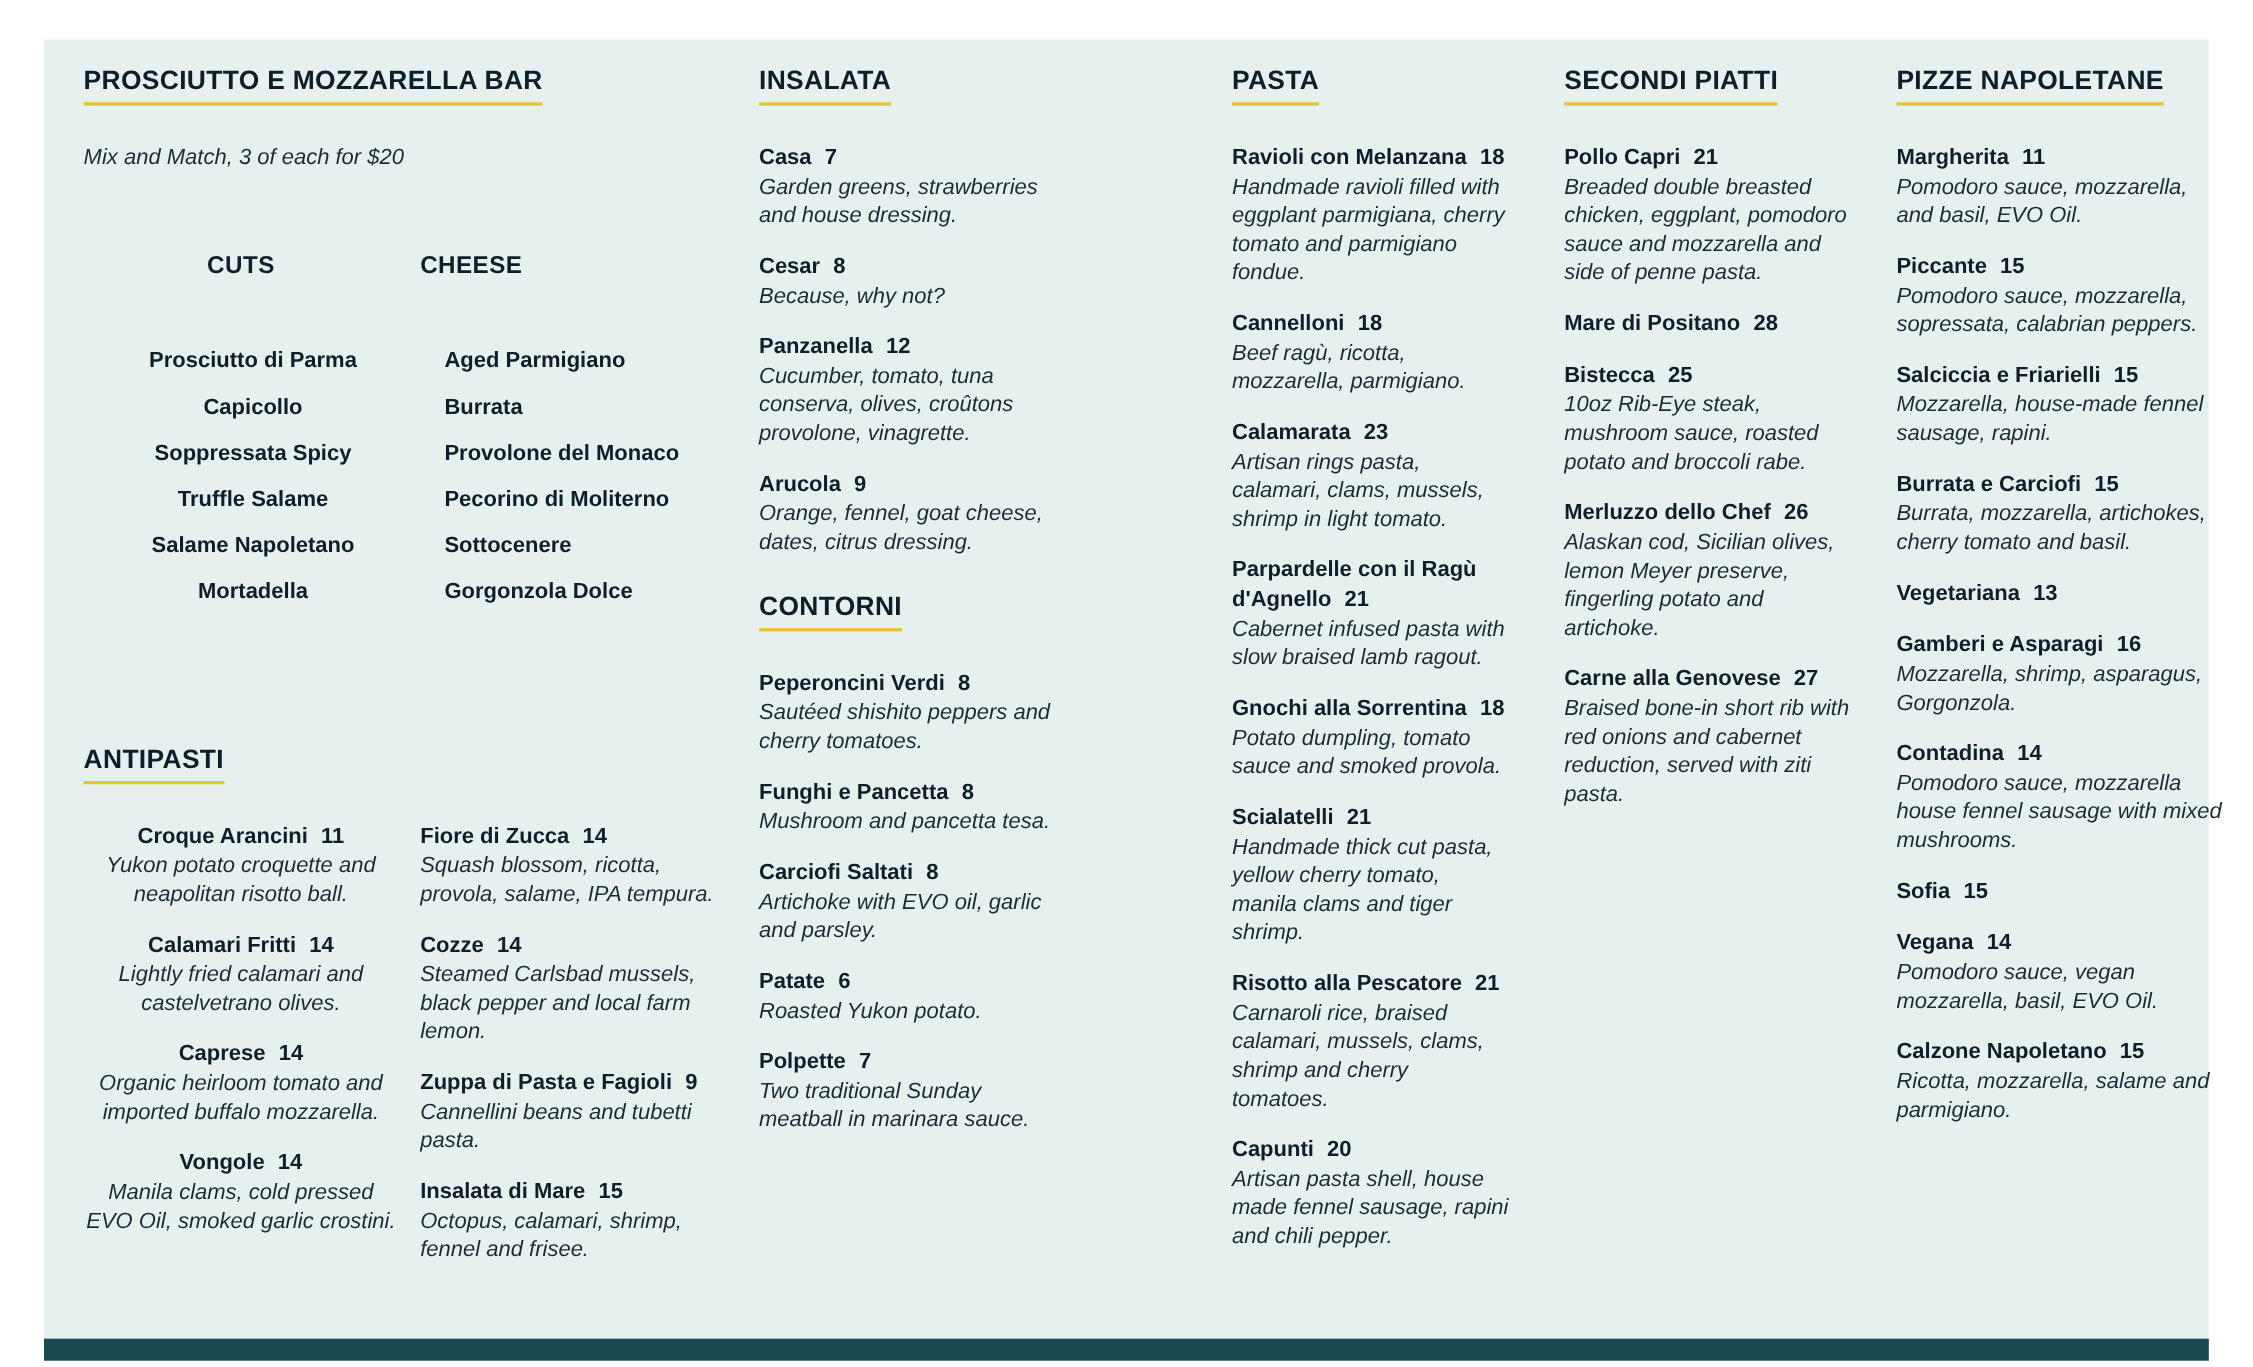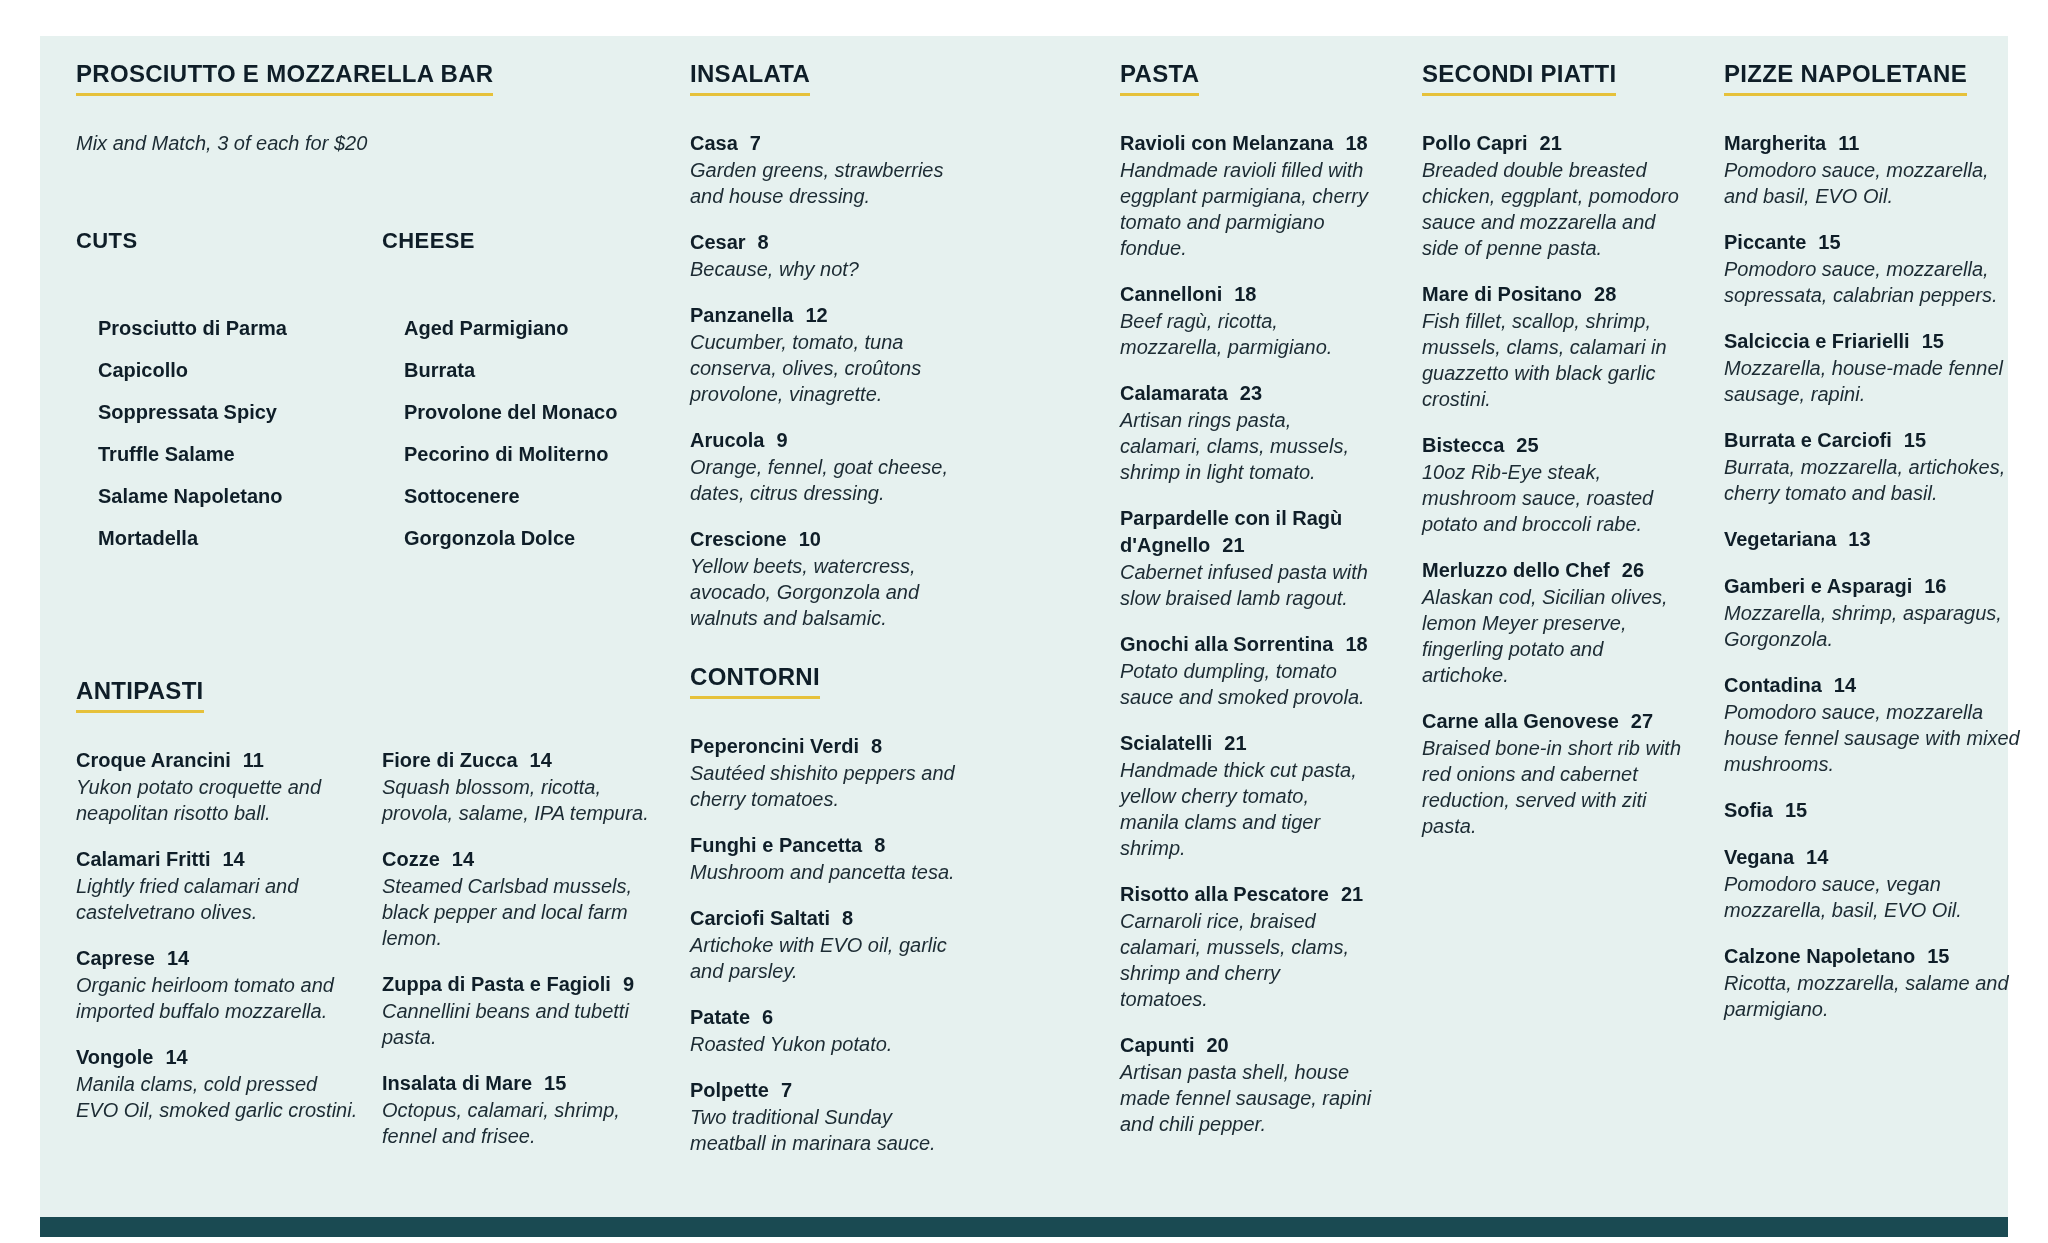--- a/index.html
+++ b/index.html
@@ -39,21 +39,21 @@
   .section-title{
     font-size:24px;font-weight:bold;color:var(--ink-strong);
     display:inline-block;border-bottom:3px solid var(--accent);
     padding-bottom:7px;letter-spacing:0.3px;
   }
   .note{
     font-size:20px;font-weight:normal;font-style:italic;
     margin:0 0 70px 0;color:var(--ink);line-height:27px;
   }
   .duo{display:flex;}
-  .col-1 .subcol-1{width:306px;flex:none;padding-right:20px;}
+  .col-1 .subcol-1{width:306px;flex:none;padding-right:20px;text-align:center;}
   .col-1 .subcol-2{width:290px;flex:none;}
   .list-heading{
     font-size:22px;font-weight:bold;margin:0 0 60px 0;
     color:var(--ink-strong);letter-spacing:0.4px;line-height:28px;
   }
   .simple-item{
     font-size:20px;font-weight:bold;color:var(--ink-strong);
     line-height:27px;margin-bottom:15px;margin-left:22px;
   }
   .item{margin-bottom:20px;}
@@ -153,24 +153,20 @@
               <div class="item-desc">Because, why not?</div>
             </div>
             <div class="item">
               <div class="item-head"><span class="item-name">Panzanella</span><span class="item-price">12</span></div>
               <div class="item-desc">Cucumber, tomato, tuna conserva, olives, croûtons provolone, vinagrette.</div>
             </div>
             <div class="item">
               <div class="item-head"><span class="item-name">Arucola</span><span class="item-price">9</span></div>
               <div class="item-desc">Orange, fennel, goat cheese, dates, citrus dressing.</div>
             </div>
-            <div class="item">
-              <div class="item-head"><span class="item-name">Crescione</span><span class="item-price">10</span></div>
-              <div class="item-desc">Yellow beets, watercress, avocado, Gorgonzola and walnuts and balsamic.</div>
-            </div>
           </section>
           <section class="section">
             <h2 class="section-heading"><span class="section-title">CONTORNI</span></h2>
             <div class="item">
               <div class="item-head"><span class="item-name">Peperoncini Verdi</span><span class="item-price">8</span></div>
               <div class="item-desc">Sautéed shishito peppers and cherry tomatoes.</div>
             </div>
             <div class="item">
               <div class="item-head"><span class="item-name">Funghi e Pancetta</span><span class="item-price">8</span></div>
               <div class="item-desc">Mushroom and pancetta tesa.</div>
@@ -228,21 +224,20 @@
         </div>
         <div class="col col-4">
           <section class="section">
             <h2 class="section-heading"><span class="section-title">SECONDI PIATTI</span></h2>
             <div class="item">
               <div class="item-head"><span class="item-name">Pollo Capri</span><span class="item-price">21</span></div>
               <div class="item-desc">Breaded double breasted chicken, eggplant, pomodoro sauce and mozzarella and side of penne pasta.</div>
             </div>
             <div class="item">
               <div class="item-head"><span class="item-name">Mare di Positano</span><span class="item-price">28</span></div>
-              <div class="item-desc">Fish fillet, scallop, shrimp, mussels, clams, calamari in guazzetto with black garlic crostini.</div>
             </div>
             <div class="item">
               <div class="item-head"><span class="item-name">Bistecca</span><span class="item-price">25</span></div>
               <div class="item-desc">10oz Rib-Eye steak, mushroom sauce, roasted potato and broccoli rabe.</div>
             </div>
             <div class="item">
               <div class="item-head"><span class="item-name">Merluzzo dello Chef</span><span class="item-price">26</span></div>
               <div class="item-desc">Alaskan cod, Sicilian olives, lemon Meyer preserve, fingerling potato and artichoke.</div>
             </div>
             <div class="item">

